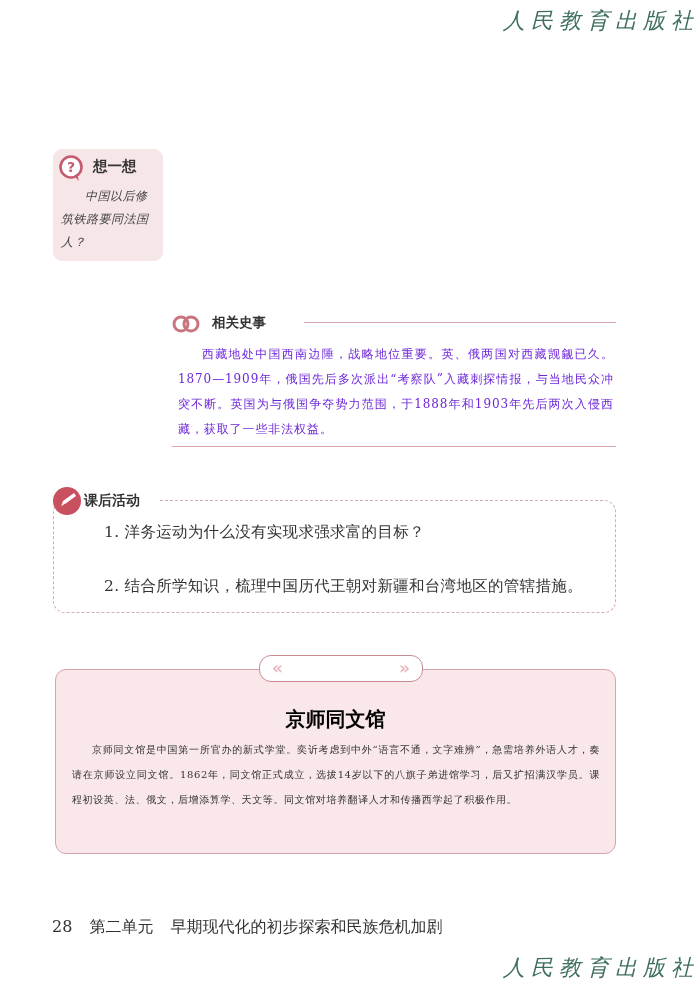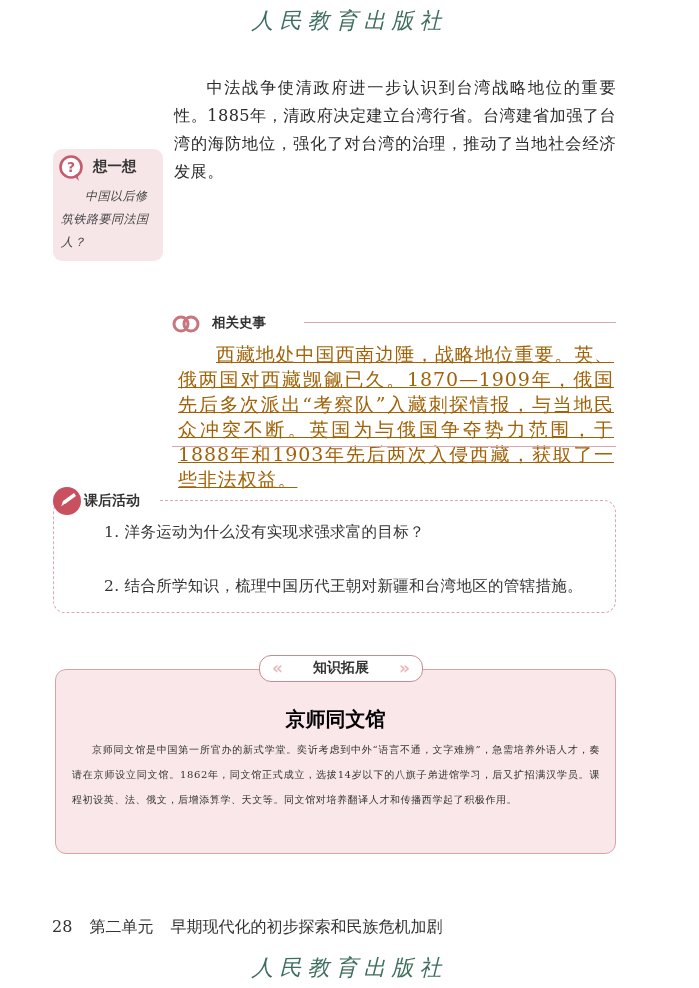--- a/index.html
+++ b/index.html
@@ -1,18 +1,18 @@
 <!DOCTYPE html>
 <html><head>
 <meta charset="utf-8">
 <style>
   html, body { margin: 0; padding: 0; background: #ffffff; }
   body { width: 699px; height: 988px; position: relative; overflow: hidden;
          font-family: "DejaVu Serif", "Liberation Serif", serif; color: #2b2b2b; }
-  .publisher { position: absolute; left: 0; width: 699px; text-align: center;
+  .publisher { position: absolute; left: 0; width: 699px; text-align: right;
                font-family: "DejaVu Serif", serif; font-style: italic;
                font-size: 22px; letter-spacing: 6px; color: #3e6f5c; }
   .publisher.top { top: 6px; }
   .publisher.bottom { top: 953px; }
 
   .main-text { position: absolute; left: 174px; top: 74px; width: 442px;
                font-size: 16.2px; line-height: 28px; letter-spacing: 0.4px; text-align: justify; }
   .main-text p { margin: 0; text-indent: 2em; }
 
   .think-box { position: absolute; left: 53px; top: 149px; width: 110px; height: 112px;
@@ -22,22 +22,22 @@
                  font-weight: bold; font-size: 14.5px; color: #333; }
   .think-body { position: absolute; left: 8px; top: 36px; width: 98px; font-size: 12px;
                 line-height: 23px; font-style: italic; color: #444; text-indent: 2em; letter-spacing: 0.5px; }
 
   .related { position: absolute; left: 172px; top: 308px; width: 444px; }
   .related-icon { position: absolute; left: 0; top: 2px; width: 28px; height: 28px; }
   .related-title { position: absolute; left: 40px; top: 6px; font-family: "DejaVu Sans", sans-serif;
                    font-weight: bold; font-size: 13.5px; color: #333; }
   .related-line { position: absolute; left: 132px; top: 14px; width: 312px; height: 0;
                   border-top: 1.5px solid #d8a8ae; }
-  .related-body { position: absolute; left: 6px; top: 34px; width: 436px; font-size: 19px;
-                  line-height: 25px; letter-spacing: 0.9px; color: #a16207; text-align: justify; text-decoration: underline; }
+  .related-body { position: absolute; left: 6px; top: 34px; width: 436px; font-size: 12px;
+                  line-height: 25px; letter-spacing: 0.9px; color: #6d28d9; text-align: justify; }
   .related-body p { margin: 0; text-indent: 2em; }
   .related-bottom { position: absolute; left: 0; top: 138px; width: 444px; border-top: 1.5px solid #d8a8ae; }
 
   .activity-icon { position: absolute; left: 52px; top: 486px; width: 30px; height: 30px; }
   .activity-title { position: absolute; left: 84px; top: 492px; font-family: "DejaVu Sans", sans-serif;
                     font-weight: bold; font-size: 14px; color: #333; }
   .activity-box { position: absolute; left: 53px; top: 500px; width: 563px; height: 113px;
                   border: 1.5px dashed #d9a9b0; border-radius: 12px; box-sizing: border-box; }
   .activity-mask { position: absolute; left: 50px; top: 495px; width: 108px; height: 10px; background: #fff; }
   .activity-q { position: absolute; left: 104px; font-size: 15.5px; color: #333; letter-spacing: 0.3px; }
@@ -62,21 +62,20 @@
 
   .footer { position: absolute; left: 52px; top: 917px; font-size: 16px; color: #333; }
   .footer span { margin-right: 12px; }
 </style>
 </head>
 <body>
 
 <div class="publisher top">人民教育出版社</div>
 
 <div class="main-text">
-  <p>中法战争使清政府进一步认识到台湾战略地位的重要性。1885年，清政府决定建立台湾行省。台湾建省加强了台湾的海防地位，强化了对台湾的治理，推动了当地社会经济发展。</p>
 </div>
 
 <div class="think-box">
   <svg class="think-icon" viewBox="0 0 26 28">
     <circle cx="13" cy="12" r="10.5" fill="#fff" stroke="#c55b6e" stroke-width="2.6"></circle>
     <path d="M16 21 L21 26 L19 19 Z" fill="#c55b6e"></path>
     <text x="13" y="17" text-anchor="middle" font-family="DejaVu Sans, sans-serif" font-weight="bold" font-size="14" fill="#c55b6e">?</text>
   </svg>
   <div class="think-title">想一想</div>
   <div class="think-body">中国以后修筑铁路要同法国人？</div>
@@ -102,21 +101,20 @@
   <path d="M9 21 L11 15 L22 7 L24 10 L13 18 Z" fill="#fff"></path>
   <path d="M9 21 L13 18" stroke="#c9505f" stroke-width="1"></path>
 </svg>
 <div class="activity-title">课后活动</div>
 <div class="activity-q q1">1. 洋务运动为什么没有实现求强求富的目标？</div>
 <div class="activity-q q2">2. 结合所学知识，梳理中国历代王朝对新疆和台湾地区的管辖措施。</div>
 
 <div class="kb-box"></div>
 <div class="kb-tab">
   <span class="kb-tab-chev l">«</span>
-  <span class="kb-tab-label">知识拓展</span>
   <span class="kb-tab-chev r">»</span>
 </div>
 <div class="kb-title">京师同文馆</div>
 <div class="kb-body">
   <p>京师同文馆是中国第一所官办的新式学堂。奕䜣考虑到中外“语言不通，文字难辨”，急需培养外语人才，奏请在京师设立同文馆。1862年，同文馆正式成立，选拔14岁以下的八旗子弟进馆学习，后又扩招满汉学员。课程初设英、法、俄文，后增添算学、天文等。同文馆对培养翻译人才和传播西学起了积极作用。</p>
 </div>
 
 <div class="footer">
   <span>28</span>
   <span>第二单元</span>

